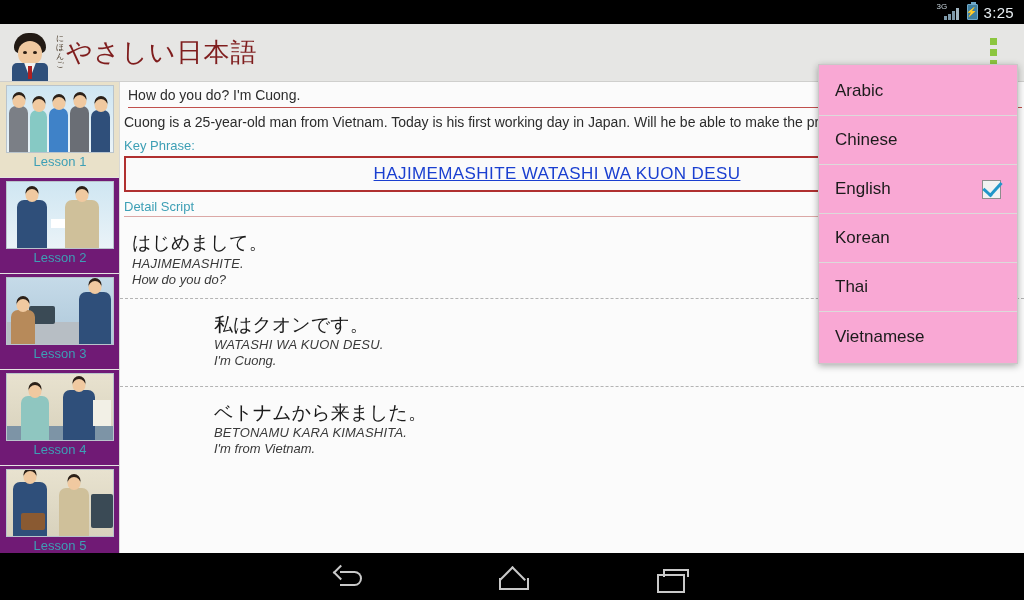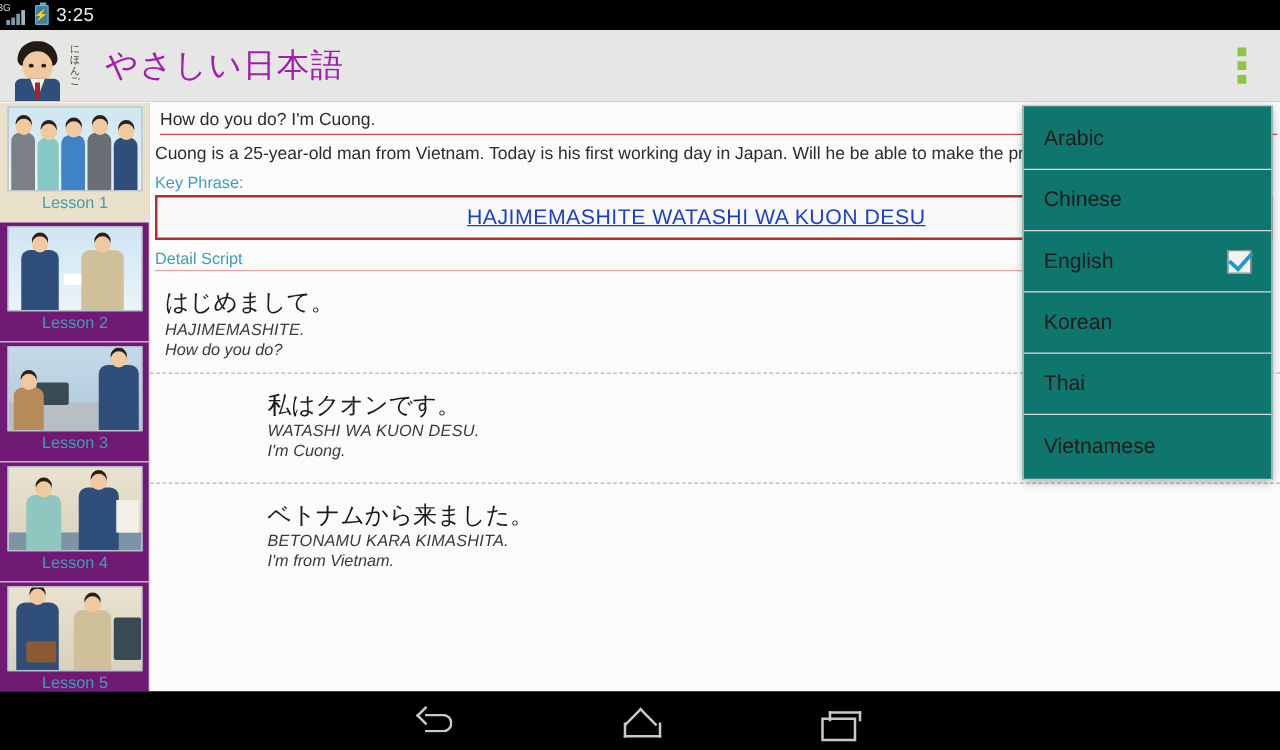--- a/index.html
+++ b/index.html
@@ -7,21 +7,21 @@
   body {
     font-family:"Liberation Sans", sans-serif;
     background:#ffffff;
     position:relative;
   }
 
   
   #status-bar {
     position:absolute; top:0; left:0; width:1024px; height:24px;
     background:#000000; display:flex; align-items:center;
-    justify-content:flex-start; padding-right:10px;
+    justify-content:flex-end; padding-right:10px;
   }
   .sb-group { display:flex; align-items:center; gap:6px; }
   .sig-wrap { position:relative; width:22px; height:16px; display:flex; align-items:flex-end; }
   .sig-label { position:absolute; top:-1px; left:-2px; font-size:8px; color:#c8d4dc; line-height:1; }
   .sig-bars { display:flex; align-items:flex-end; gap:1px; margin-left:5px; }
   .sig-bars i { display:block; width:3px; background:#7d98a8; }
   .sig-bars i:nth-child(1){height:4px;}
   .sig-bars i:nth-child(2){height:6px;}
   .sig-bars i:nth-child(3){height:9px;}
   .sig-bars i:nth-child(4){height:12px; background:#9fb4c0;}
@@ -71,22 +71,22 @@
   }
   .lf-tie {
     position:absolute; left:16px; top:33px; width:4px; height:13px;
     background:#b02020;
   }
   .logo-furi {
     position:absolute; right:1px; top:5px; font-size:8px; color:#4a3b2a;
     writing-mode:vertical-rl; line-height:1.05; letter-spacing:-0.5px;
   }
   #app-title {
-    font-size:26px; color:#a21caf; letter-spacing:1px;
-    margin-left:20px; font-weight:400;
+    font-size:26px; color:#7f1d1d; letter-spacing:1px;
+    margin-left:2px; font-weight:400;
   }
   #overflow-menu {
     margin-left:auto; margin-right:18px; width:26px; height:40px;
     display:flex; flex-direction:column; align-items:center;
     justify-content:center; gap:4px; cursor:pointer;
   }
   #overflow-menu i { display:block; width:7px; height:7px; background:#8cc63f; }
 
   
   #workspace {
@@ -230,22 +230,22 @@
   }
   #seek-thumb {
     position:absolute; top:5px; left:0; width:28px; height:28px;
     border-radius:50%; background:#7ecbe8; display:flex;
     align-items:center; justify-content:center; cursor:pointer;
   }
   #seek-thumb i { width:11px; height:11px; border-radius:50%; background:#29a8dd; display:block; }
 
   
   #language-menu {
-    position:absolute; top:84px; left:818px; width:200px;
-    background:#0f766e; border:1px solid #c9c7c7;
+    position:absolute; top:64px; left:818px; width:200px;
+    background:#f9a8d4; border:1px solid #c9c7c7;
     box-shadow:0 2px 7px rgba(0,0,0,0.32); z-index:40;
     padding:2px 0;
   }
   .lang-item {
     height:49px; display:flex; align-items:center;
     padding:0 16px; cursor:pointer;
     border-bottom:1px solid #dcdada;
   }
   .lang-item:last-child { border-bottom:none; }
   .lang-name { font-size:17px; color:#1b1b1b; }

